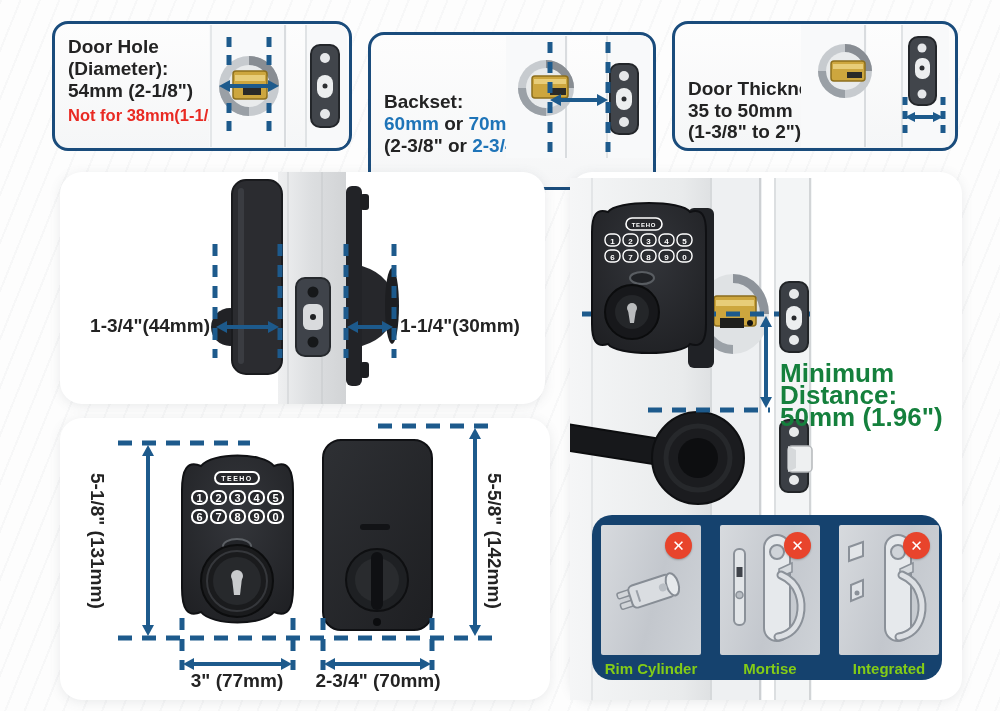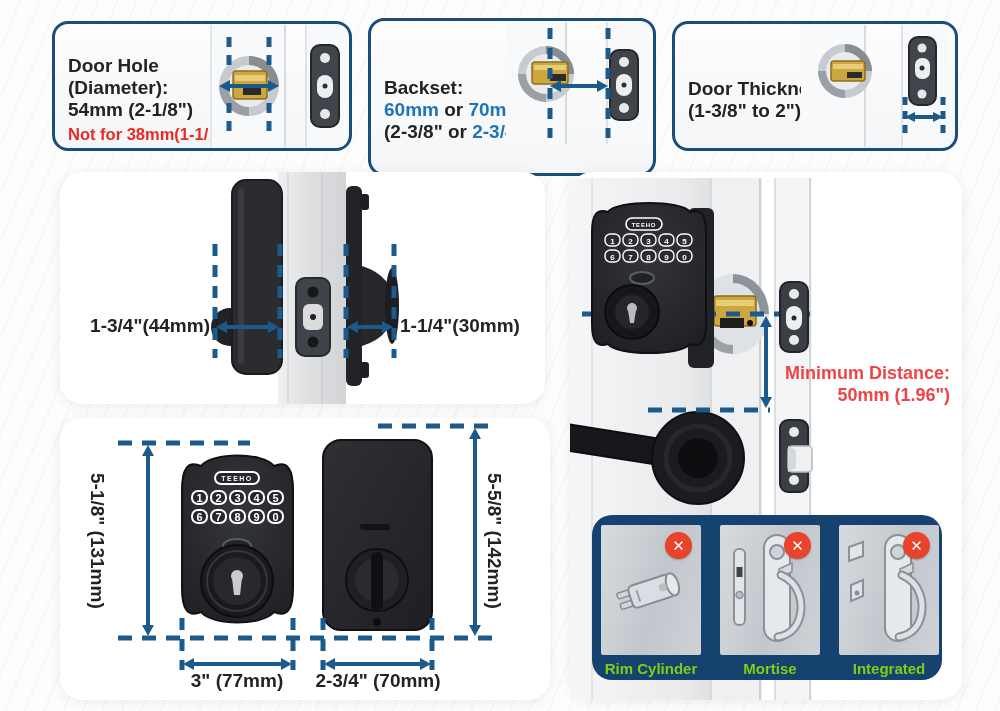--- a/index.html
+++ b/index.html
@@ -15,21 +15,21 @@
     border:3px solid var(--border-blue,#1a4c7c);border-radius:16px;box-sizing:border-box;overflow:hidden;}
   .spec-text{position:absolute;left:13px;font-weight:bold;color:#232323;}
   .spec-line{font-size:19px;line-height:22px;white-space:nowrap;}
   .spec-line.small-gap{line-height:21.5px;}
   .warn{color:var(--warning-red,#e92a23);font-size:16.5px;line-height:20px;margin-top:3px;white-space:nowrap;}
   .blue{color:var(--link-blue,#1e74b8);text-align:center;}
   .spec-art{position:absolute;top:1px;}
   .dim-label{position:absolute;font-weight:bold;font-size:19px;color:#232323;white-space:nowrap;}
   .vlabel{display:flex;align-items:center;justify-content:center;writing-mode:vertical-rl;}
   .center{text-align:center;}
-  .min-dist{position:absolute;font-weight:bold;font-size:18px;line-height:22px;color:#ef4444;text-align:right;}
+  .min-dist{position:absolute;font-weight:bold;font-size:26px;line-height:22px;color:#15803d;text-align:left;}
   .keypad{position:absolute;display:grid;grid-template-columns:repeat(5,17px);column-gap:2px;row-gap:4px;}
   .key{height:15px;border:2px solid #fff;border-radius:7px;background:#26272b;color:#fff;
     font-size:11px;font-weight:bold;display:flex;align-items:center;justify-content:center;box-sizing:border-box;}
   .brand-pill{position:absolute;border:2px solid #fff;border-radius:8px;background:#26272b;color:#fff;
     font-size:7px;font-weight:bold;letter-spacing:1.5px;display:flex;align-items:center;justify-content:center;box-sizing:border-box;}
   .incomp-panel{position:absolute;background:var(--navy,#15426e);border-radius:20px;box-sizing:border-box;}
   .incomp-grid{display:flex;gap:19px;padding:10px 9px 0 9px;}
   .incomp-item{flex:1;display:flex;flex-direction:column;}
   .incomp-cell{height:130px;background:linear-gradient(105deg,#d7dade 0%,#c3c7cd 55%,#ced2d7 100%);
     position:relative;border-radius:2px;overflow:hidden;}
@@ -41,21 +41,21 @@
   .dash{stroke:var(--accent-blue,#1d5a8c);stroke-width:5;fill:none;}
   .aline{stroke:var(--accent-blue,#1d5a8c);stroke-width:4;}
   .ahead{fill:var(--accent-blue,#1d5a8c);}
 </style>
 </head>
 <body>
 
 <div class="stage">
 
   <div class="spec-panel" style="left:52px;top:21px;width:300px;height:130px">
-    <div class="spec-text" style="top:31px">
+    <div class="spec-text" style="top:12px">
       <div class="spec-line">Door Hole</div>
       <div class="spec-line">(Diameter):</div>
       <div class="spec-line">54mm (2-1/8")</div>
       <div class="warn">Not for 38mm(1-1/2")</div>
     </div>
     <svg class="spec-art" style="left:150px" width="145" height="122" viewBox="0 0 145 122">
       <rect x="4" y="0" width="78" height="122" fill="#f8f9fa"></rect>
       <line x1="6" y1="0" x2="6" y2="122" stroke="#e4e7e9" stroke-width="2"></line>
       <line x1="80" y1="0" x2="80" y2="122" stroke="#d9dcdf" stroke-width="2"></line>
       <g>
@@ -81,21 +81,21 @@
         <line x1="101" y1="0" x2="101" y2="122" stroke="#e0e3e5" stroke-width="2"></line>
         <rect x="106" y="20" width="28" height="82" rx="9" fill="#41454b" stroke="#23262a" stroke-width="2"></rect>
         <circle cx="120" cy="33" r="5" fill="#e6e8ea"></circle>
         <circle cx="120" cy="89" r="5" fill="#e6e8ea"></circle>
         <rect x="112" y="50" width="16" height="23" rx="8" fill="#eceeef"></rect>
         <circle cx="120" cy="61" r="2.5" fill="#2c2e31"></circle>
       </g>
     </svg>
   </div>
 
-  <div class="spec-panel" style="left:368px;top:18px;width:288px;height:158px">
+  <div class="spec-panel" style="left:368px;top:32px;width:288px;height:158px">
     <div class="spec-text" style="top:56px">
       <div class="spec-line">Backset:</div>
       <div class="spec-line"><span class="blue">60mm</span><span> or </span><span class="blue">70mm</span></div>
       <div class="spec-line"><span>(2-3/8" or </span><span class="blue">2-3/4")</span></div>
     </div>
     <svg class="spec-art" style="left:135px" width="150" height="122" viewBox="0 0 150 122">
       <rect x="0" y="0" width="62" height="122" fill="#f8f9fa"></rect>
       <line x1="60" y1="0" x2="60" y2="122" stroke="#d9dcdf" stroke-width="2"></line>
       <g>
         <circle cx="40" cy="52" r="28" fill="#c7cbcf"></circle>
@@ -121,20 +121,21 @@
         <line class="aline" x1="48" y1="64" x2="98" y2="64"></line>
         <polygon class="ahead" points="44,64 55,58 55,70"></polygon>
         <polygon class="ahead" points="102,64 91,58 91,70"></polygon>
       </g>
     </svg>
   </div>
 
   <div class="spec-panel" style="left:672px;top:21px;width:286px;height:130px">
     <div class="spec-text" style="top:54px">
       <div class="spec-line small-gap">Door Thickness:</div>
+      <div class="spec-line small-gap">35 to 50mm</div>
       <div class="spec-line small-gap">(1-3/8" to 2")</div>
     </div>
     <svg class="spec-art" style="left:126px" width="156" height="122" viewBox="0 0 156 122">
       <rect x="0" y="0" width="66" height="122" fill="#f8f9fa"></rect>
       <line x1="64" y1="0" x2="64" y2="122" stroke="#d9dcdf" stroke-width="2"></line>
       <g>
         <circle cx="44" cy="46" r="27" fill="#c7cbcf"></circle>
         <circle cx="44" cy="46" r="19" fill="#e9ebec"></circle>
         <path d="M44,19 A27,27 0 0 1 71,46 L63,46 A19,19 0 0 0 44,27 Z" fill="#888d93"></path>
         <path d="M44,73 A27,27 0 0 1 17,46 L25,46 A19,19 0 0 0 44,65 Z" fill="#9aa0a6"></path>

